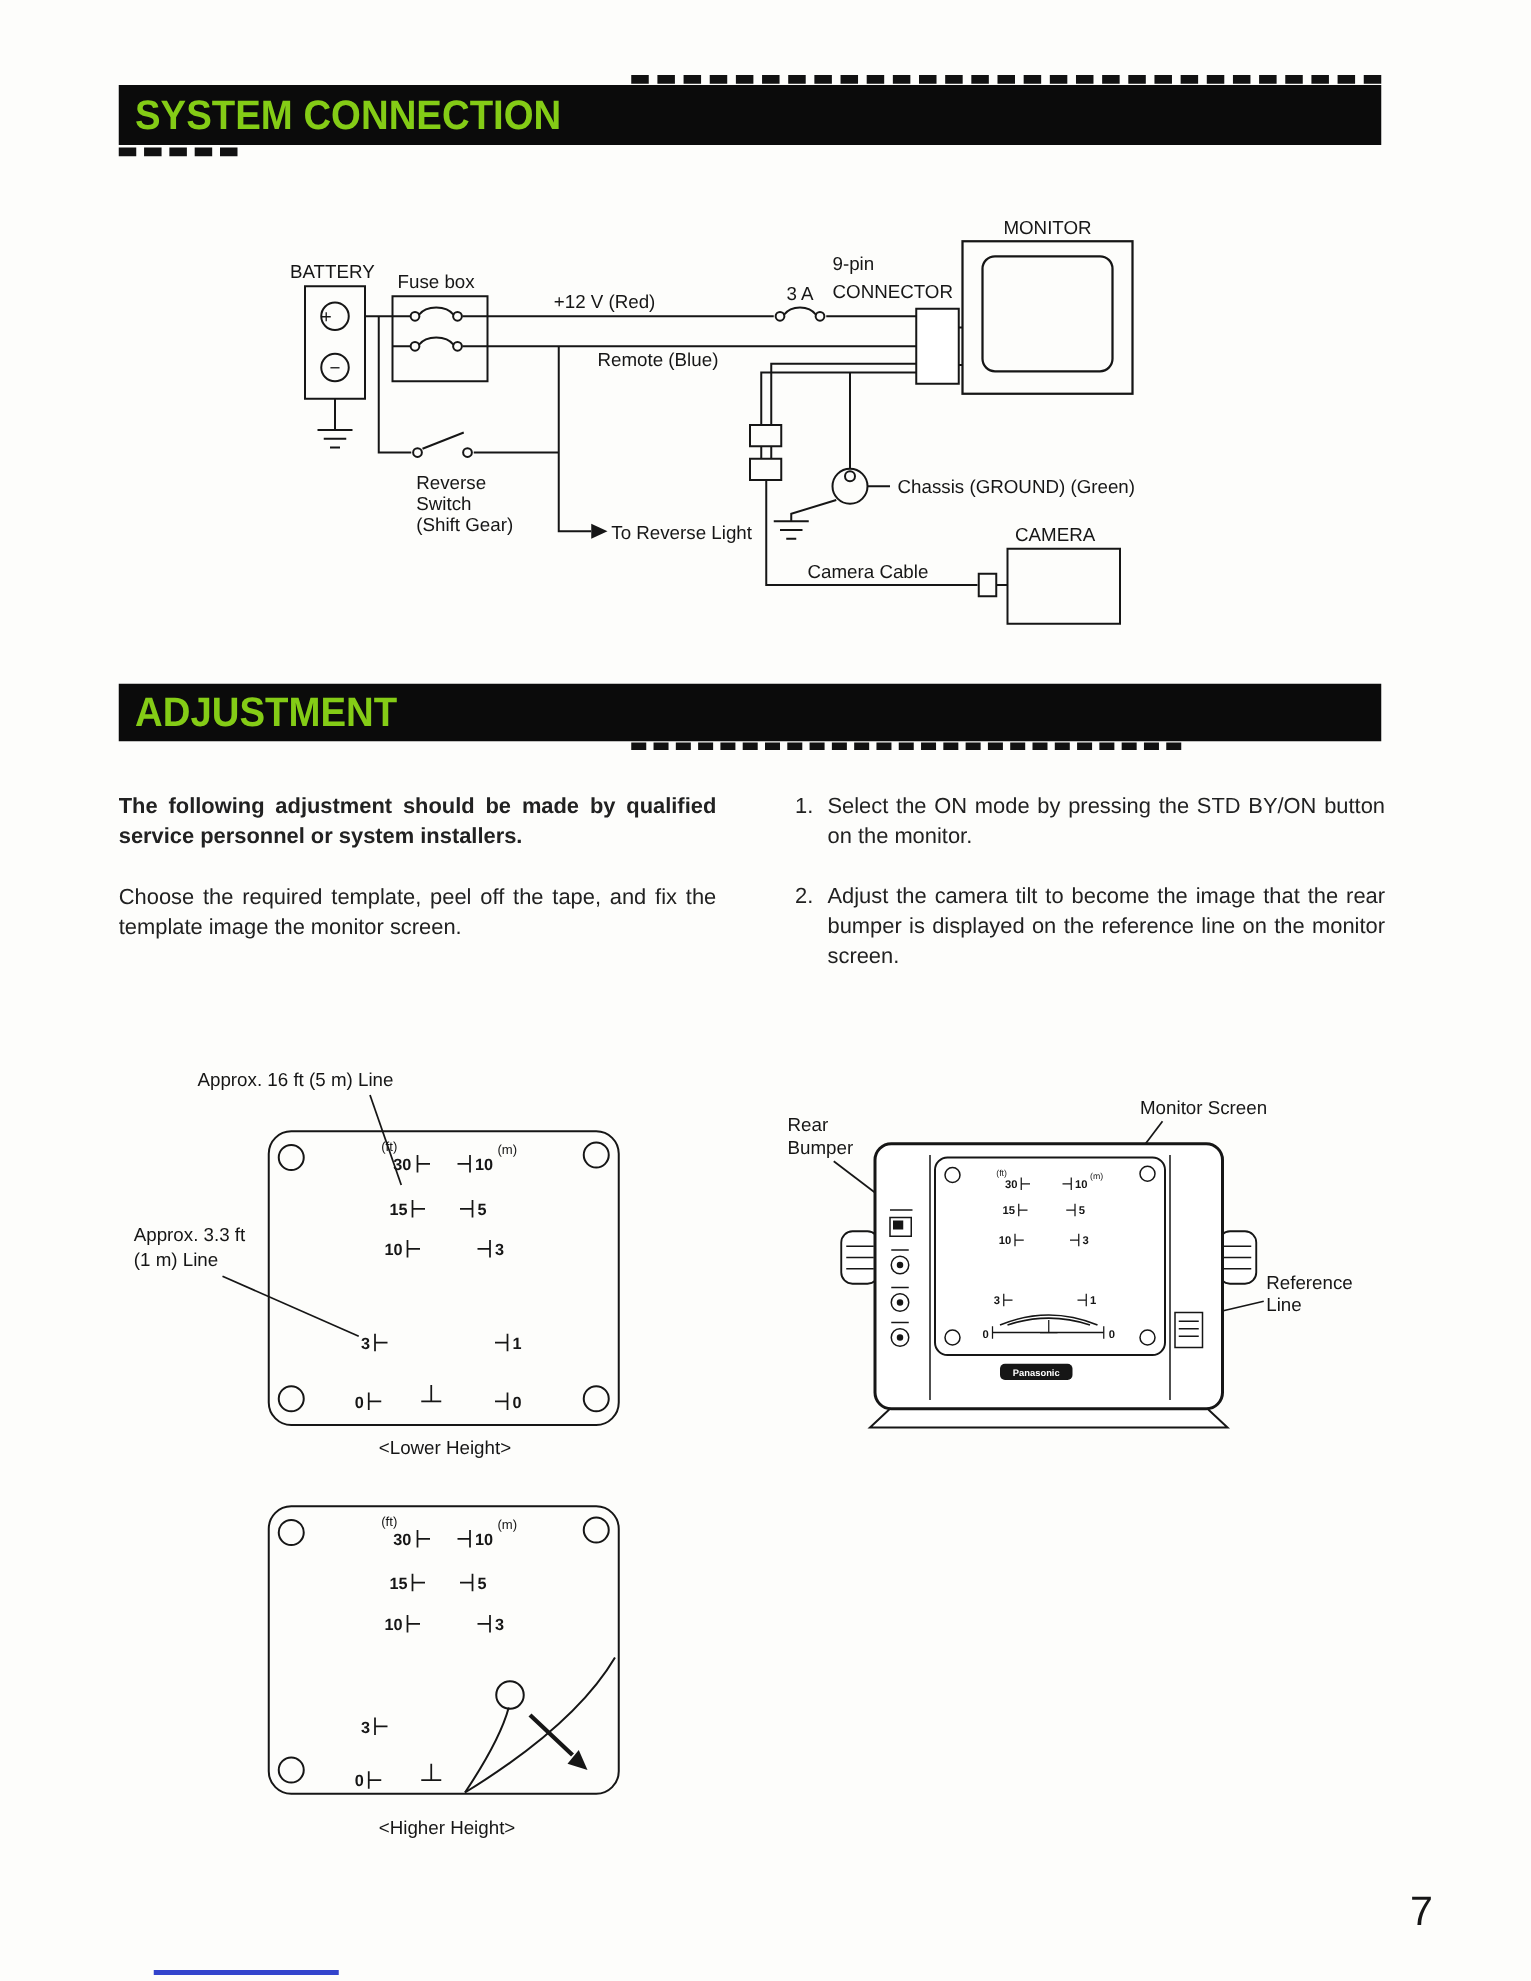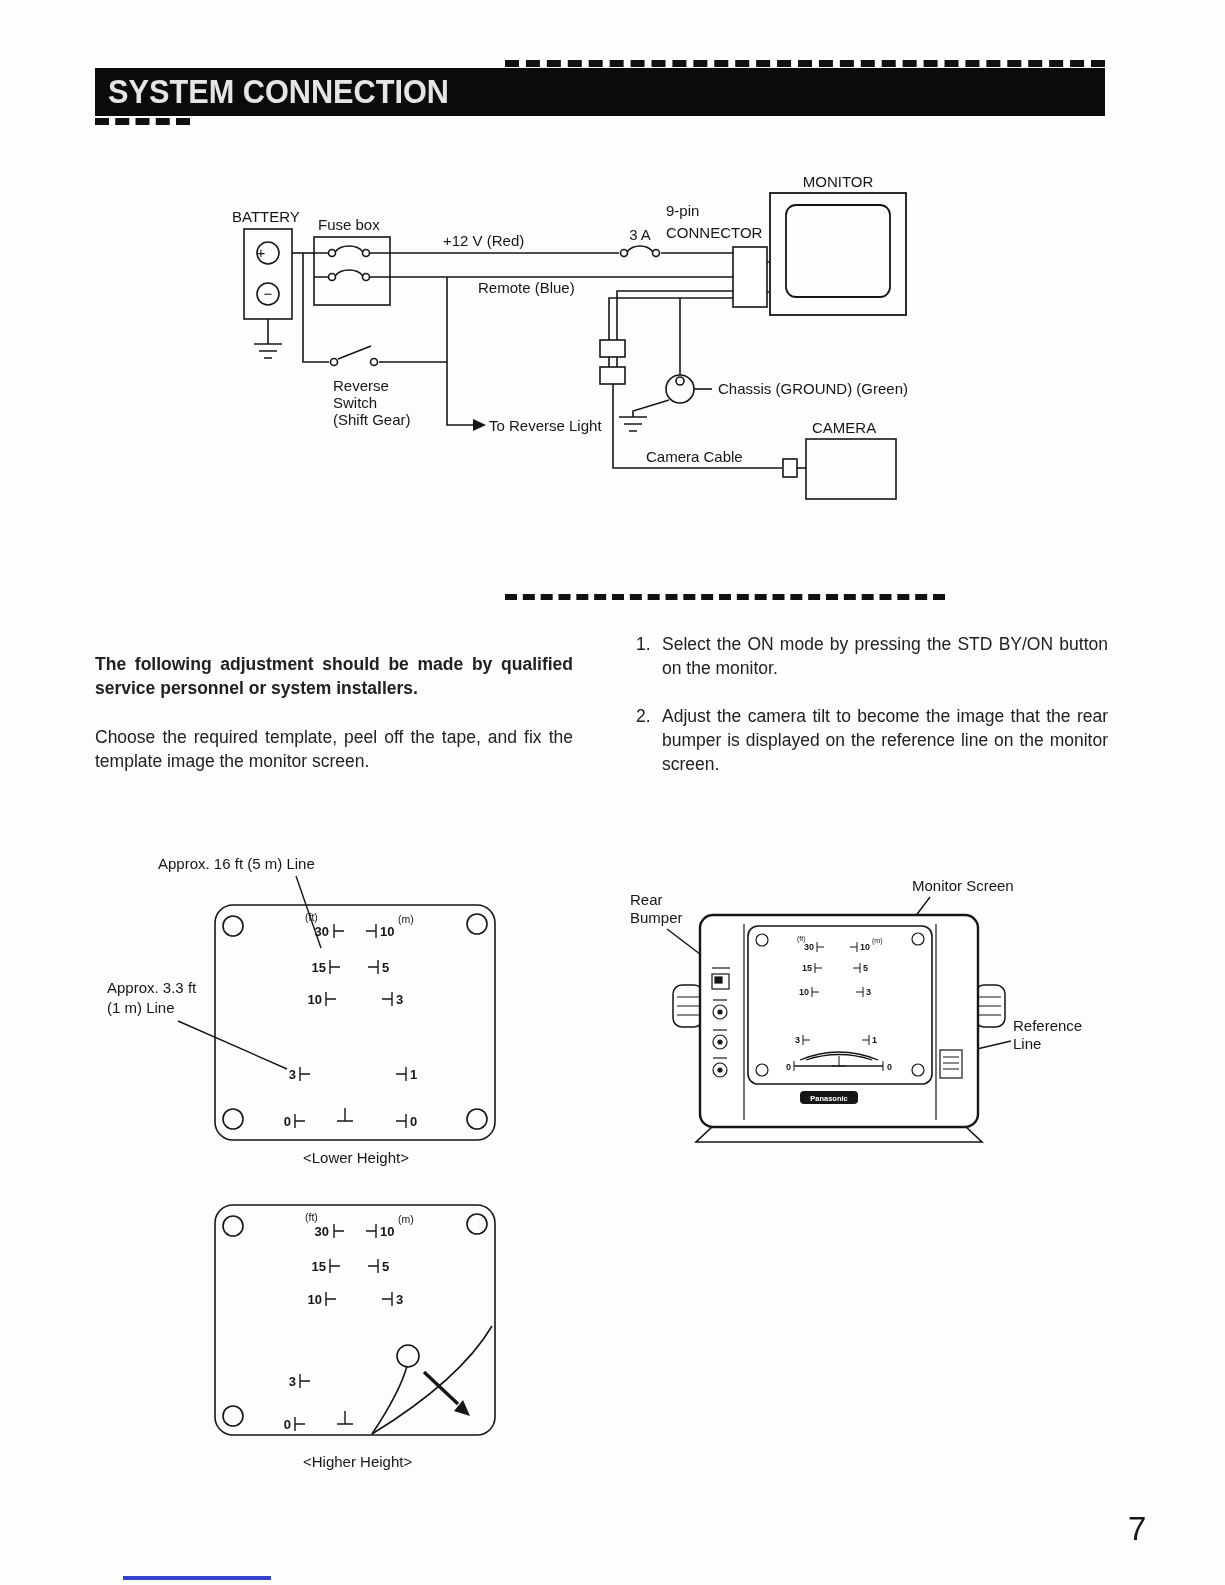--- a/index.html
+++ b/index.html
@@ -3,35 +3,35 @@
 <meta charset="utf-8">
 <style>
   * { margin:0; padding:0; box-sizing:border-box; }
   html,body { background:#d8d8d8; }
   .page {
     position:relative; width:1225px; height:1585px; background:#fdfdfb;
     font-family:"Liberation Sans", sans-serif; color:#1a1a1a; overflow:hidden;
     margin:0 auto;
   }
   .header-bar {
-    position:absolute; left:95px; width:1010px; background:#0b0b0b; color:#e5e5e5;
+    position:absolute; left:95px; width:1010px; background:#0b0b0b; color:#84cc16;
     display:flex; align-items:center; padding-left:13px;
   }
   .header-bar span {
     font-weight:bold; font-size:33px; letter-spacing:0px;
     transform:scaleX(0.93); transform-origin:left center; white-space:nowrap;
   }
   .bar1 { top:68px; height:48px; }
   .bar2 { top:547px; height:46px; }
   .dash { position:absolute; height:0; }
   .dash-top       { left:505px; top:60px;  width:600px; border-top:7px dashed #111; }
   .dash-bar1-left { left:95px;  top:118px; width:95px;  border-top:7px dashed #111; }
   .dash-bar2      { left:505px; top:594px; width:440px; border-top:6px dashed #111; }
   .body-col { position:absolute; font-size:17.5px; line-height:24px; text-align:justify; color:#212121; }
-  .col-left  { left:95px;  top:652px; width:478px; }
+  .col-left  { left:95px;  top:632px; width:478px; }
   .col-right { left:636px; top:632px; width:472px; }
   .bold-p { font-weight:bold; margin-bottom:25px; }
   .list-item { display:flex; margin-bottom:24px; }
   .list-item .num { width:26px; flex:none; }
   .page-number { position:absolute; left:1128px; top:1510px; font-size:33px; color:#161616; }
   .blue-line { position:absolute; left:123px; top:1576px; width:148px; height:4px; background:#3344cc; }
   svg { position:absolute; overflow:visible; }
   svg text { fill:#161616; stroke:none; font-family:"Liberation Sans", sans-serif; }
   .lbl  { font-size:15px; }
   .num2 { font-size:13px; font-weight:bold; }
@@ -144,20 +144,23 @@
     <text class="lbl" x="478" y="293">Remote (Blue)</text>
     <text class="lbl" x="333" y="391">Reverse</text>
     <text class="lbl" x="333" y="408">Switch</text>
     <text class="lbl" x="333" y="425">(Shift Gear)</text>
     <text class="lbl" x="489" y="431">To Reverse Light</text>
     <text class="lbl" x="718" y="394">Chassis (GROUND) (Green)</text>
     <text class="lbl" x="646" y="462">Camera Cable</text>
     <text class="lbl" x="812" y="433">CAMERA</text>
   </svg>
 
+  <div class="header-bar bar2">
+    <span>ADJUSTMENT</span>
+  </div>
 
   <div class="body-col col-left">
     <p class="bold-p">The following adjustment should be made by qualified service personnel or system installers.</p>
     <p>Choose the required template, peel off the tape, and fix the template image the monitor screen.</p>
   </div>
 
   <div class="body-col col-right">
     <div class="list-item">
       <span class="num">1.</span>
       <div>

